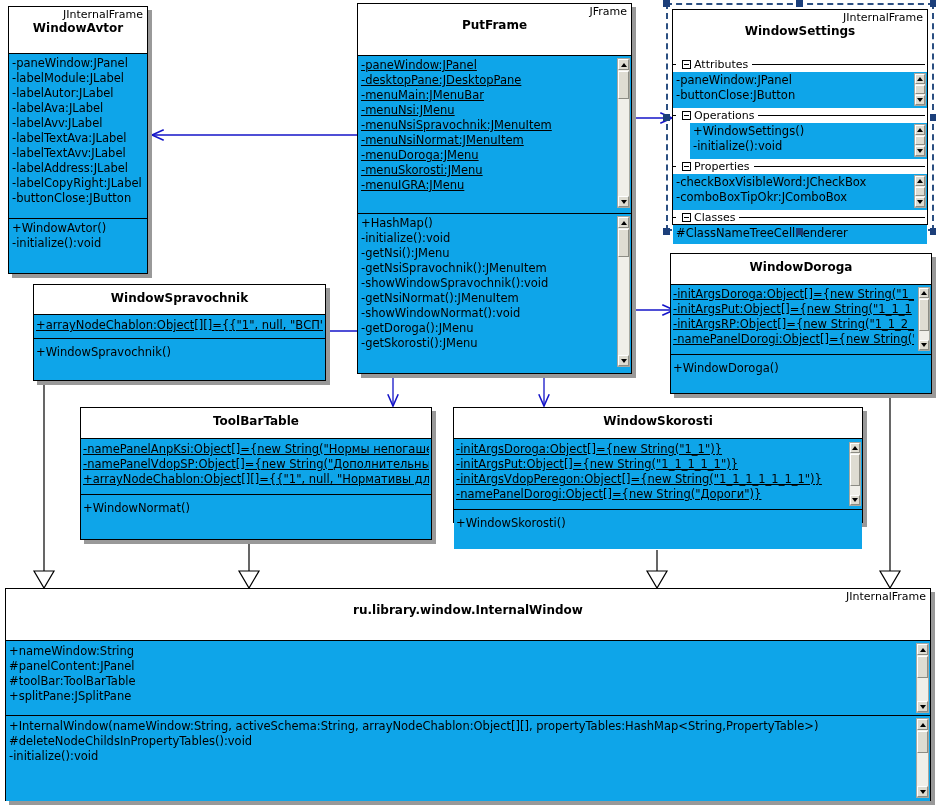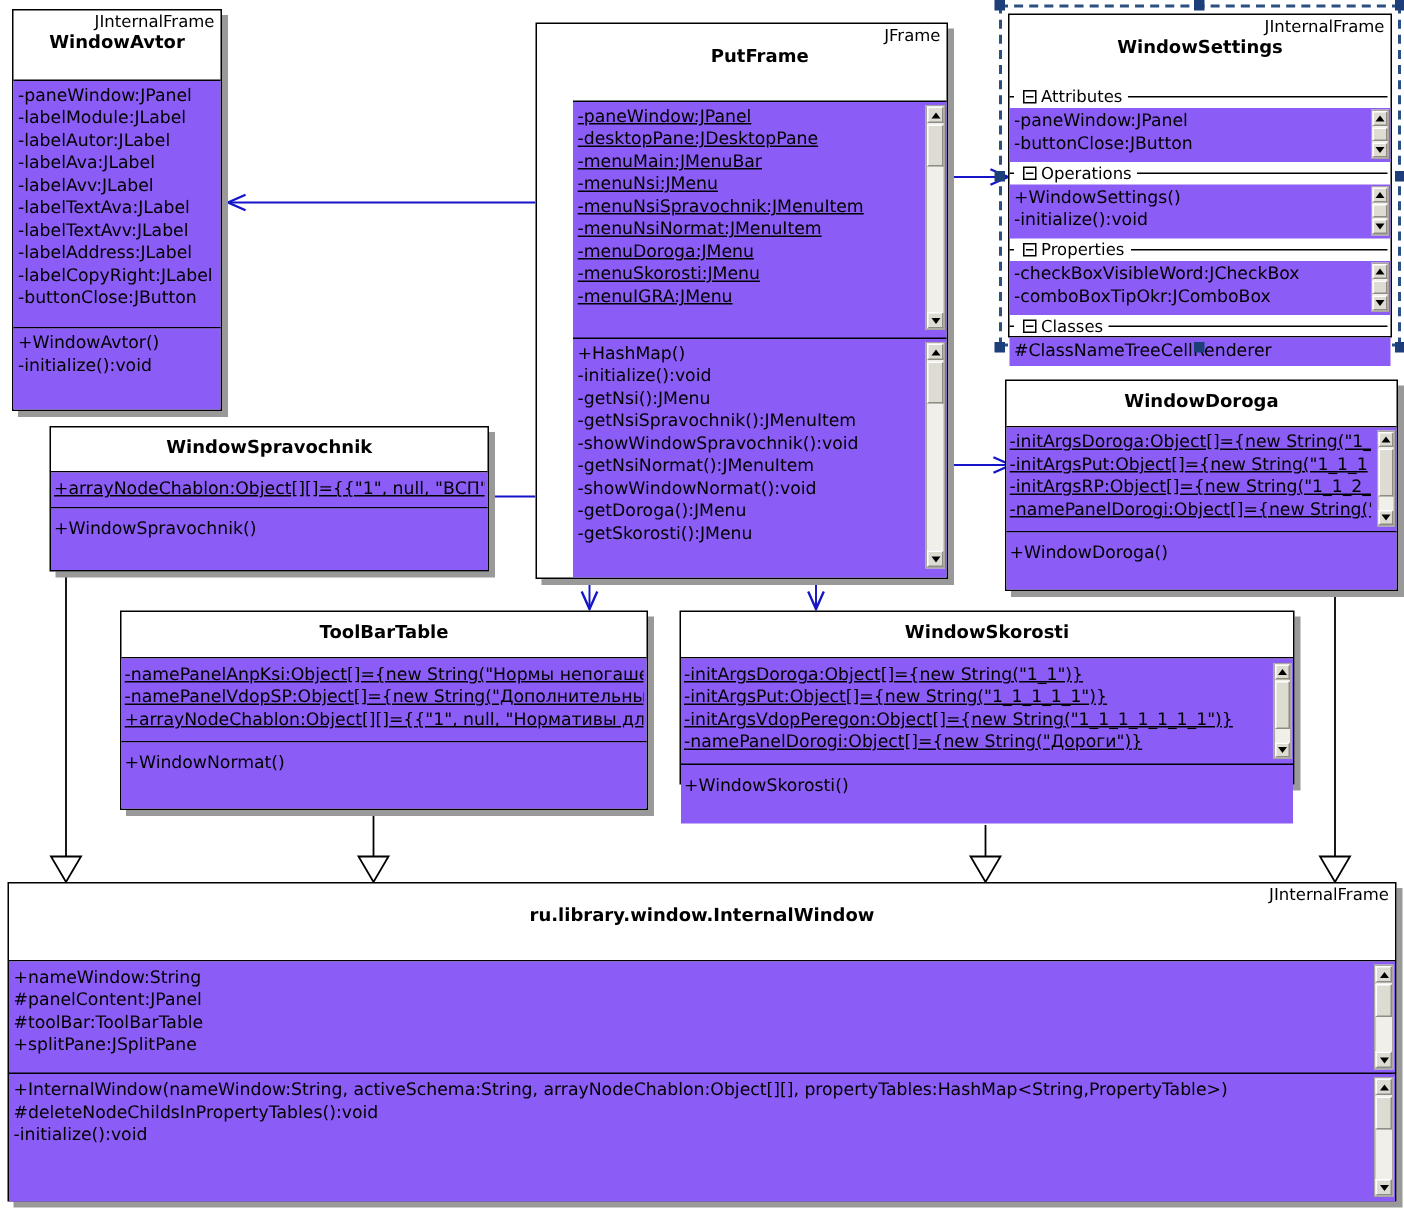--- a/index.html
+++ b/index.html
@@ -69,21 +69,21 @@
   }
   .cname.wide {
     text-align: center;
   }
 
   .compart {
     position: relative;
     border-bottom: 1px solid #000000;
     box-sizing: border-box;
     overflow: hidden;
-    background: #8b5cf6;
+    background: #0ea5e9;
   }
   .compart:last-child { border-bottom: none; }
 
   .memlist {
     position: relative;
     padding: 2px 3px 2px 3px;
     box-sizing: border-box;
     overflow: hidden;
     white-space: nowrap;
   }
@@ -263,21 +263,21 @@
       </div>
     </div>
     <div class="compart" style="height:54px;">
       <div class="memlist">
         <div class="mem">+WindowAvtor()</div>
         <div class="mem">-initialize():void</div>
       </div>
     </div>
   </div>
 
-  <div class="uml" style="left:357px; top:15px; width:275px; height:371px;padding-left:24px;">
+  <div class="uml" style="left:357px; top:3px; width:275px; height:371px;">
     <div class="uml-head" style="height:52px;">
       <div class="stereo">JFrame</div>
       <div class="cname">PutFrame</div>
     </div>
 
     <div class="compart" style="height:158px;">
       <div class="memlist" style="padding-right:18px;">
         <div class="mem stat">-paneWindow:JPanel</div>
         <div class="mem stat">-desktopPane:JDesktopPane</div>
         <div class="mem stat">-menuMain:JMenuBar</div>
@@ -356,21 +356,21 @@
         <div class="arw dn" style="height:10px;">
             <i></i>
           </div>
       </div>
     </div>
 
     <div class="group">
       <span class="gline"></span>
       <span class="gtext"><span class="gbox"></span><span>Operations</span></span>
     </div>
-    <div class="compart" style="height:36px; border-bottom:none;">
+    <div class="compart" style="height:36px; border-bottom:none;margin-left:17px;">
       <div class="memlist" style="padding:1px 24px 1px 3px;">
         <div class="mem">+WindowSettings()</div>
         <div class="mem">-initialize():void</div>
       </div>
       <div class="vbar" style="top:1px; height:33px; width:12px;">
         <div class="arw up" style="height:10px;">
             <i></i>
           </div>
         <div class="thumb" style="top:11px; height:9px;"></div>
         <div class="arw dn" style="height:10px;">

